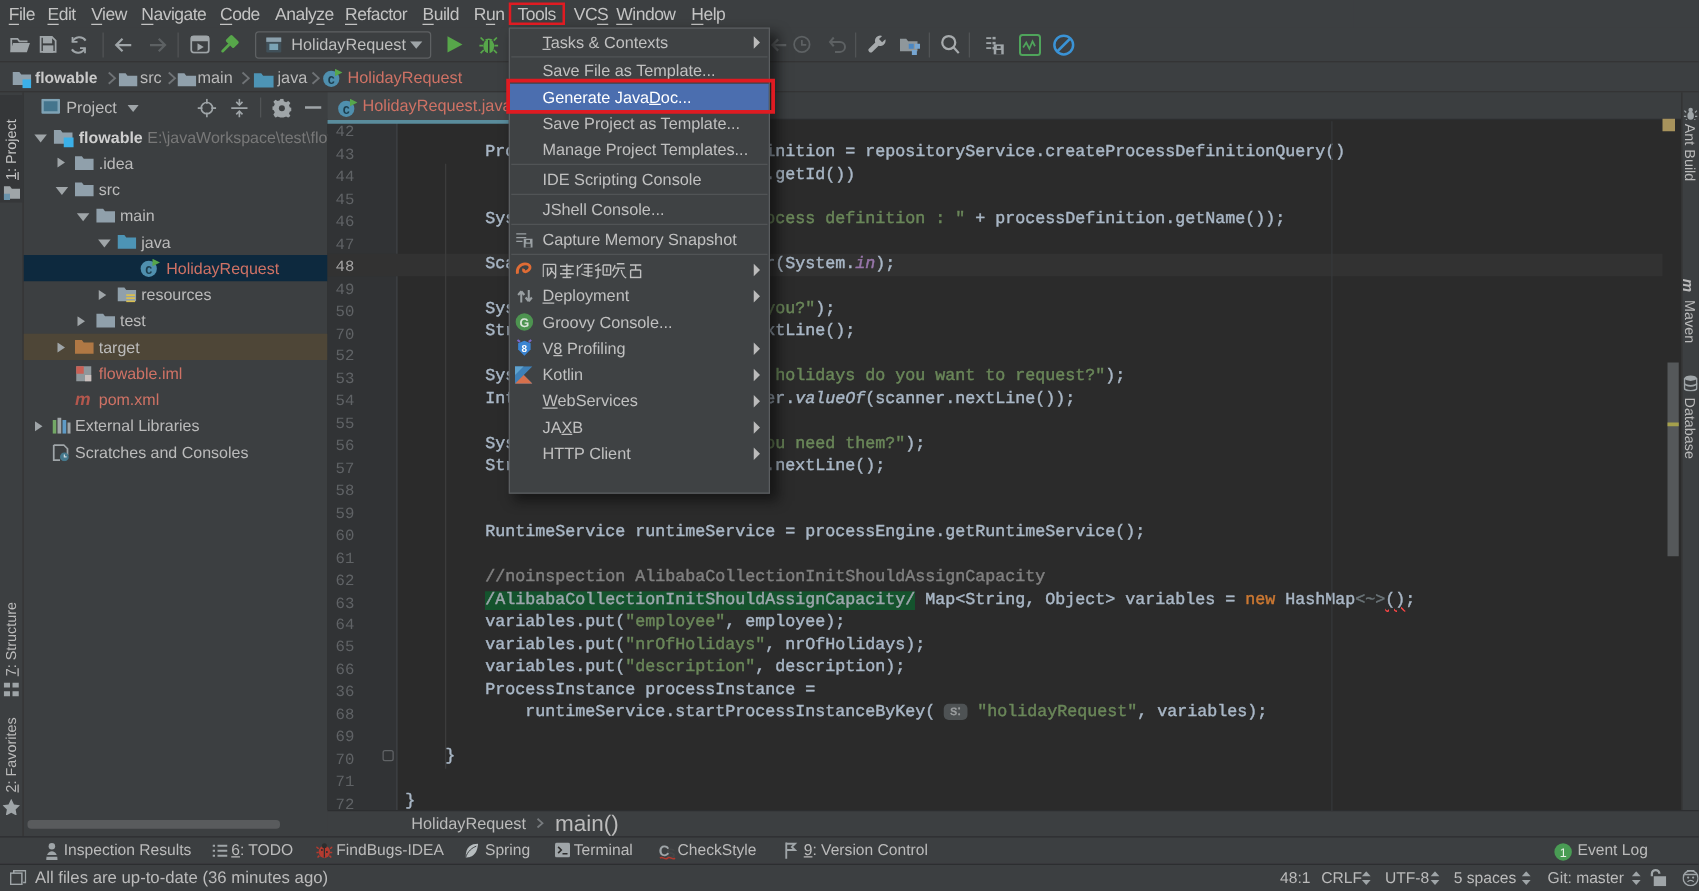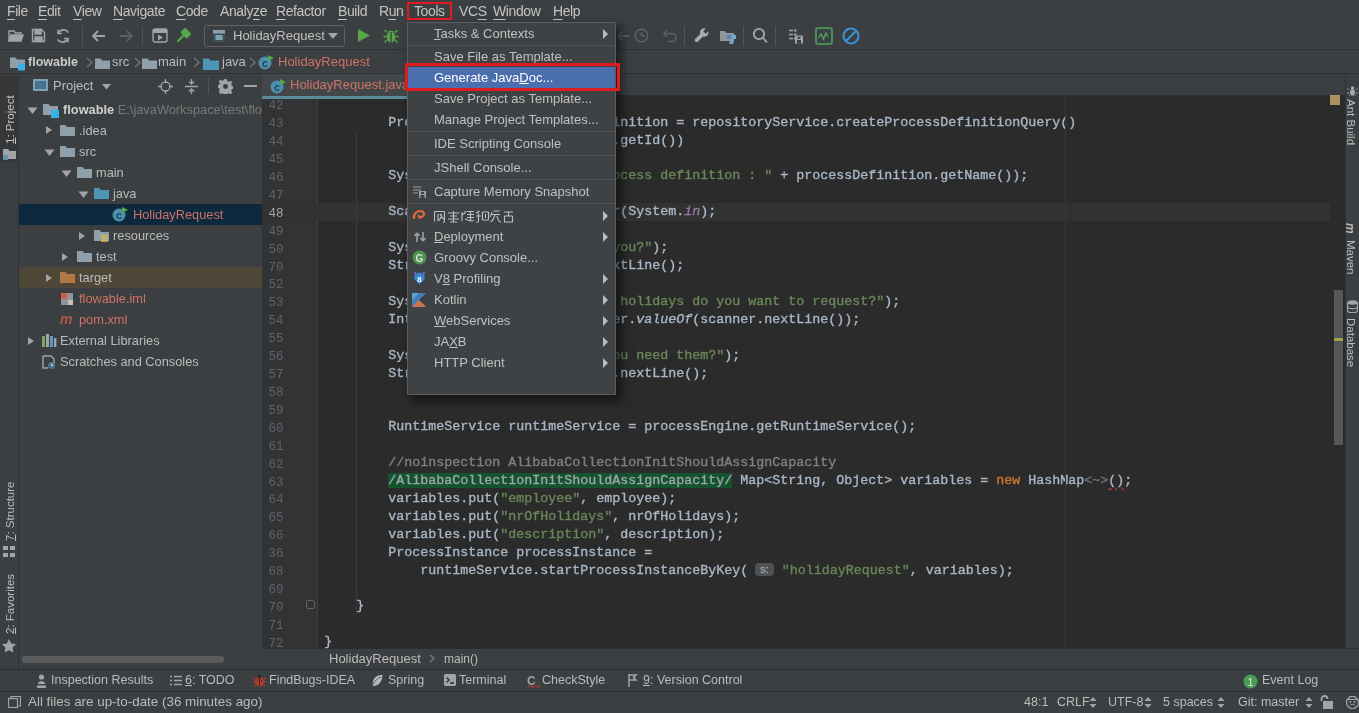--- a/index.html
+++ b/index.html
@@ -546,21 +546,21 @@
       </svg>
     </span>
   <span class="vtext-dn" style="left:1357px;top:318px;z-index:7">Database</span>
   <div class="abs" id="crumbbar"></div>
   <span class="bitem" style="left:329px;top:648px;font-size:13px">HolidayRequest</span>
   <span class="icon" style="left:429px;top:654px">
       <svg width="7" height="9">
         <path d="M1 1l4 3.5L1 8" stroke="#777b7e" stroke-width="1.4" fill="none"></path>
       </svg>
     </span>
-  <span class="bitem" style="left:444px;top:648px;font-size:12px">main()</span>
+  <span class="bitem" style="left:444px;top:648px;font-size:18px">main()</span>
   <div class="abs" id="toolbbarbg"></div>
   <div class="abs" id="toolbbar">
     <span class="icon" style="left:36px;top:674px">
         <svg width="11" height="14">
           <g fill="#9fa5a8">
             <circle cx="5.5" cy="3" r="2.6"></circle>
             <path d="M1 14c0-4 1.5-7 4.5-7s4.5 3 4.5 7z"></path>
             <rect x="1" y="10" width="9" height="1.4" fill="#3c3f41"></rect>
           </g>
         </svg>

